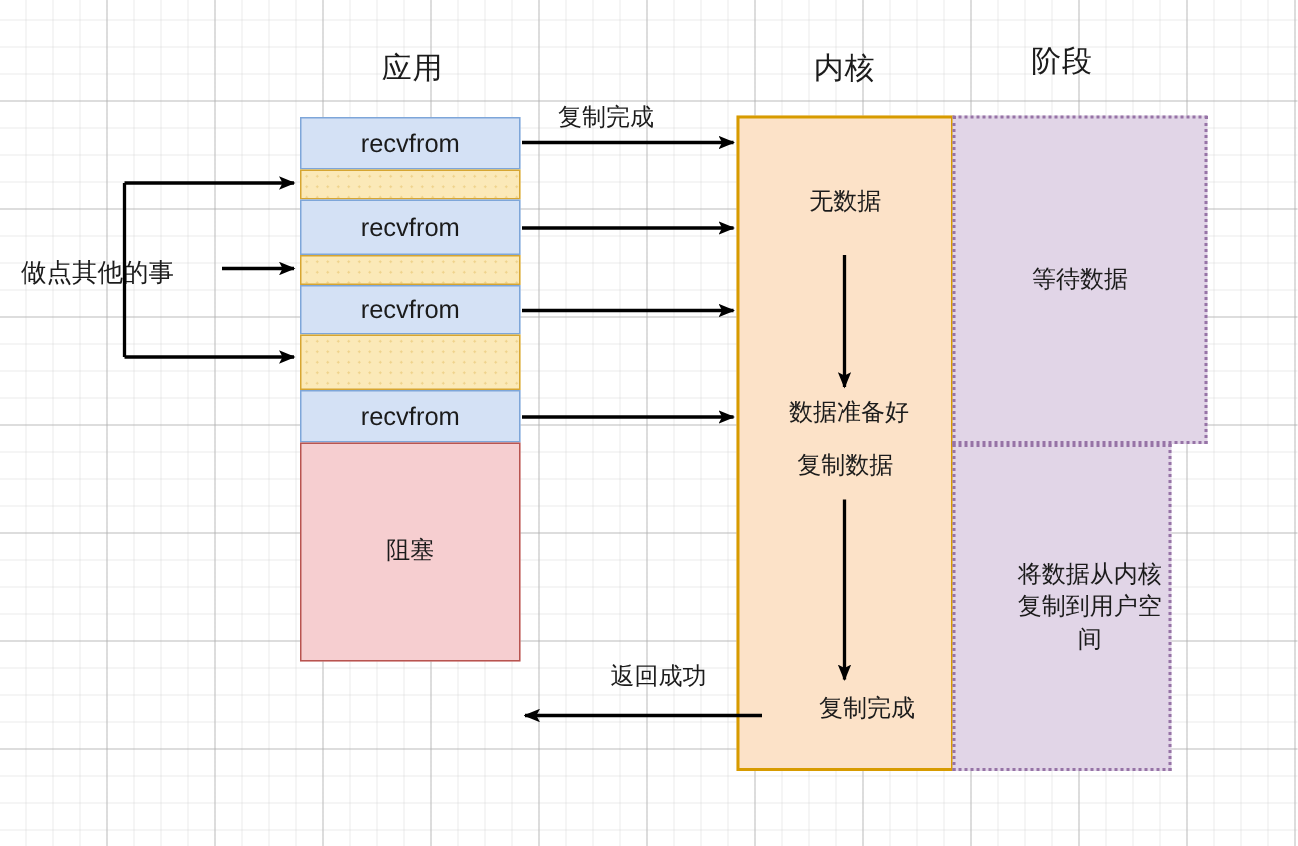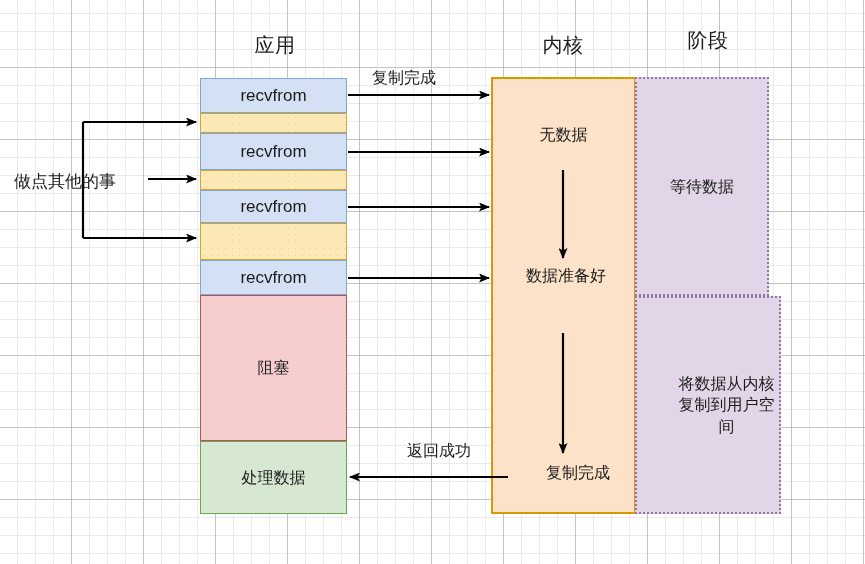--- a/index.html
+++ b/index.html
@@ -126,21 +126,21 @@
 <body>
 
 <div id="canvas">
 
   <div class="col-title" style="left:235px; top:32px; width:80px;">应用</div>
   <div class="col-title" style="left:523px; top:32px; width:80px;">内核</div>
   <div class="col-title" style="left:668px; top:27px; width:80px;">阶段</div>
 
   <div class="box b-kernel" style="left:491px; top:77px; width:145px; height:437px;"></div>
 
-  <div class="box b-stage" style="left:635px; top:77px; width:134px; height:219px;text-align:right;">
+  <div class="box b-stage" style="left:635px; top:77px; width:170px; height:219px;text-align:right;">
     <span style="font-size:16px;">等待数据</span>
   </div>
   <div class="box b-stage" style="left:635px; top:296px; width:146px; height:218px;">
     <span style="font-size:16px; width:118px; display:inline-block; line-height:1.35;margin-left:37px;">将数据从内核复制到用户空间</span>
   </div>
 
   <div class="box b-recvfrom" style="left:200px; top:78px; width:147px; height:35px;">
     <span>recvfrom</span>
   </div>
   <div class="box b-idle" style="left:200px; top:113px; width:147px; height:20px;"></div>
@@ -151,28 +151,26 @@
   <div class="box b-recvfrom" style="left:200px; top:190px; width:147px; height:33px;">
     <span>recvfrom</span>
   </div>
   <div class="box b-idle" style="left:200px; top:223px; width:147px; height:37px;"></div>
   <div class="box b-recvfrom" style="left:200px; top:260px; width:147px; height:35px;">
     <span>recvfrom</span>
   </div>
   <div class="box b-block" style="left:200px; top:295px; width:147px; height:146px;">
     <span>阻塞</span>
   </div>
-  <div class="box b-process" style="left:200px; top:441px; width:147px; height:73px;">
-    <span>处理数据</span>
-  </div>
 
   <div class="k-label" style="left:491px; top:124px; width:145px; text-align:center;">
     <div>无数据</div>
   </div>
   <div class="k-label" style="left:491px; top:265px; width:150px; text-align:center; ">数据准备好</div>
+  <div class="k-label" style="left:491px; top:300px; width:145px; text-align:center;">复制数据</div>
   <div class="k-label" style="left:491px; top:462px; width:150px; text-align:center; padding-left:12px;">复制完成</div>
 
   <div class="arrow-label" style="left:372px; top:68px;">复制完成</div>
   <div class="arrow-label" style="left:380px; top:441px;margin-left:27px;">返回成功</div>
 
   <div class="side-label" style="left:14px; top:170px;">做点其他的事</div>
 
   <svg class="overlay" viewBox="0 0 865 564">
     <defs>
       <marker id="ah" markerWidth="11" markerHeight="9" refX="10" refY="4.5" orient="auto" markerUnits="userSpaceOnUse">

